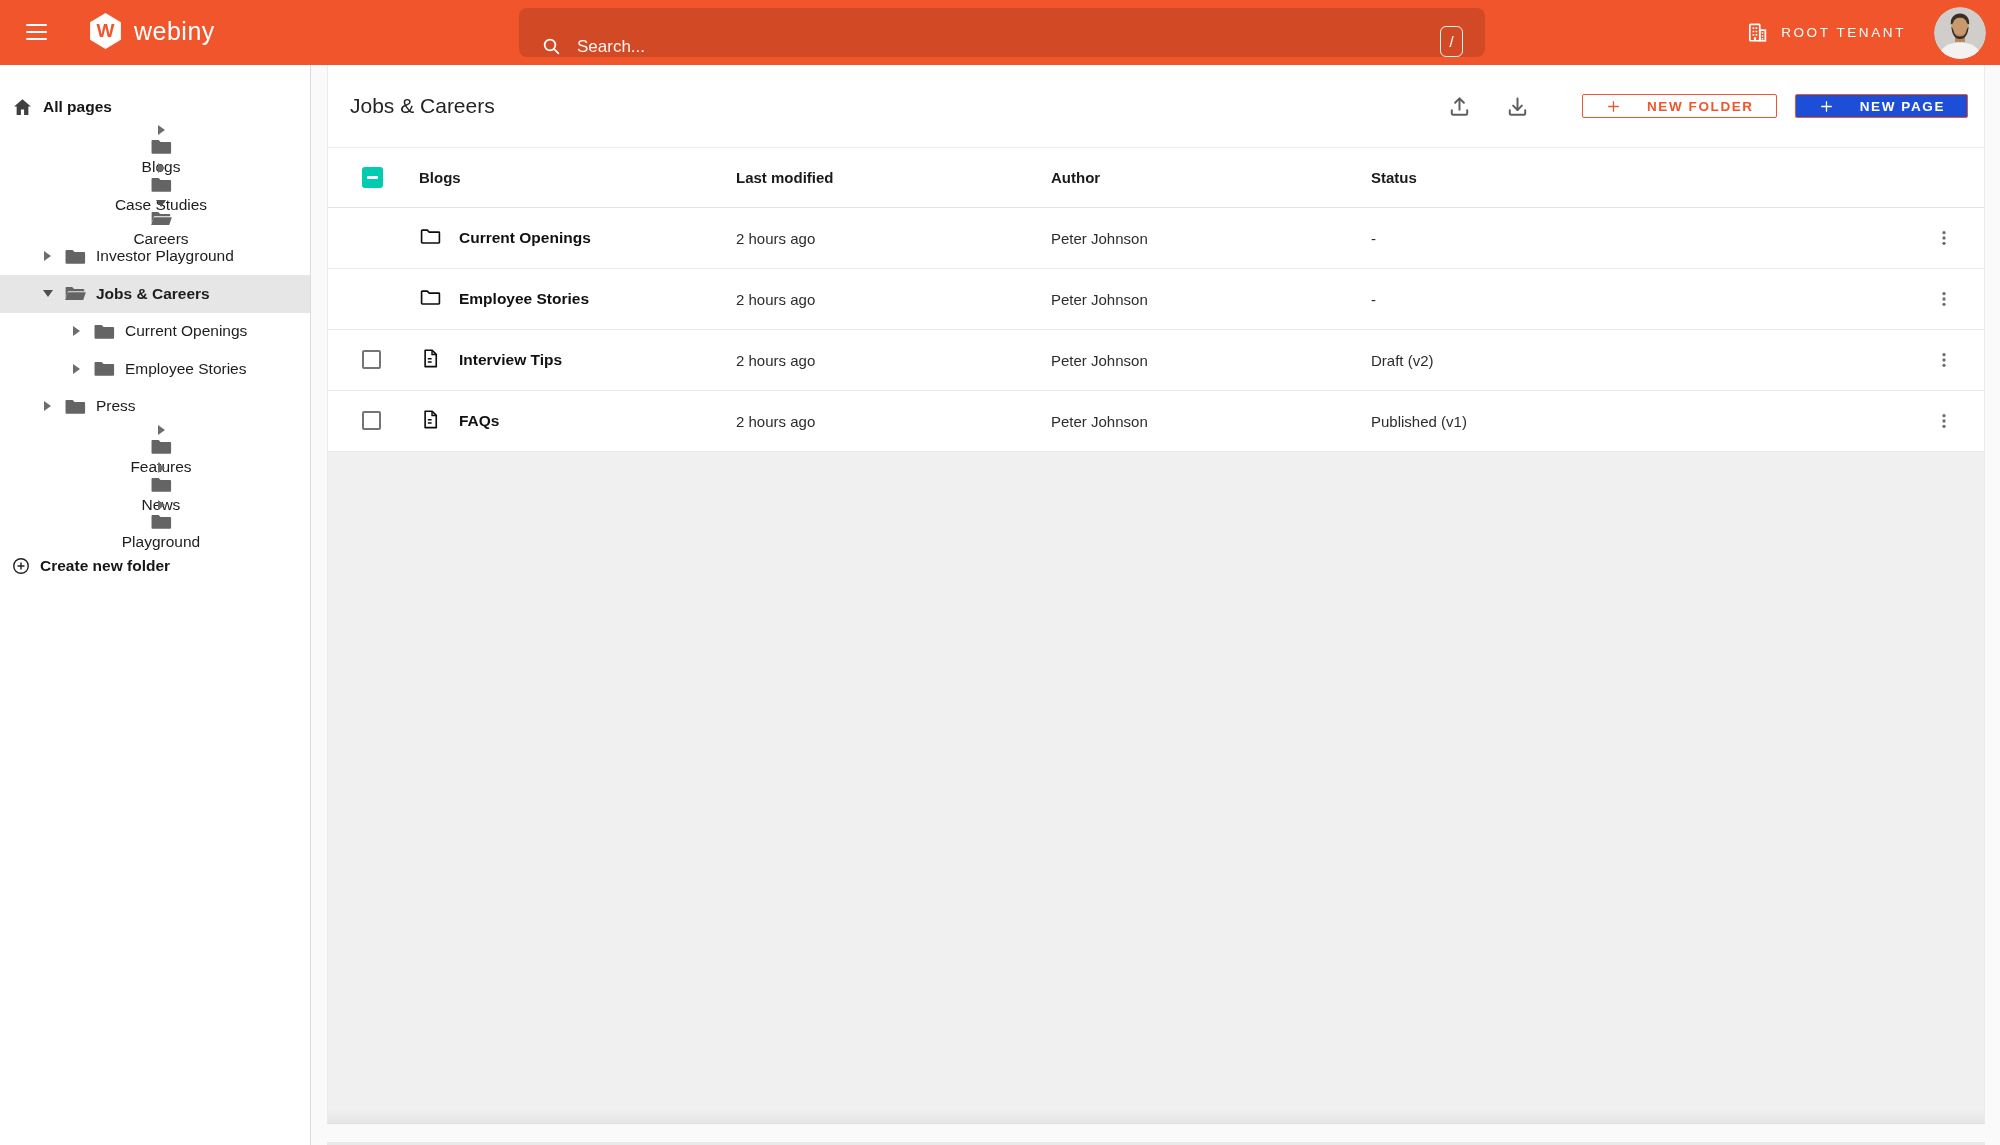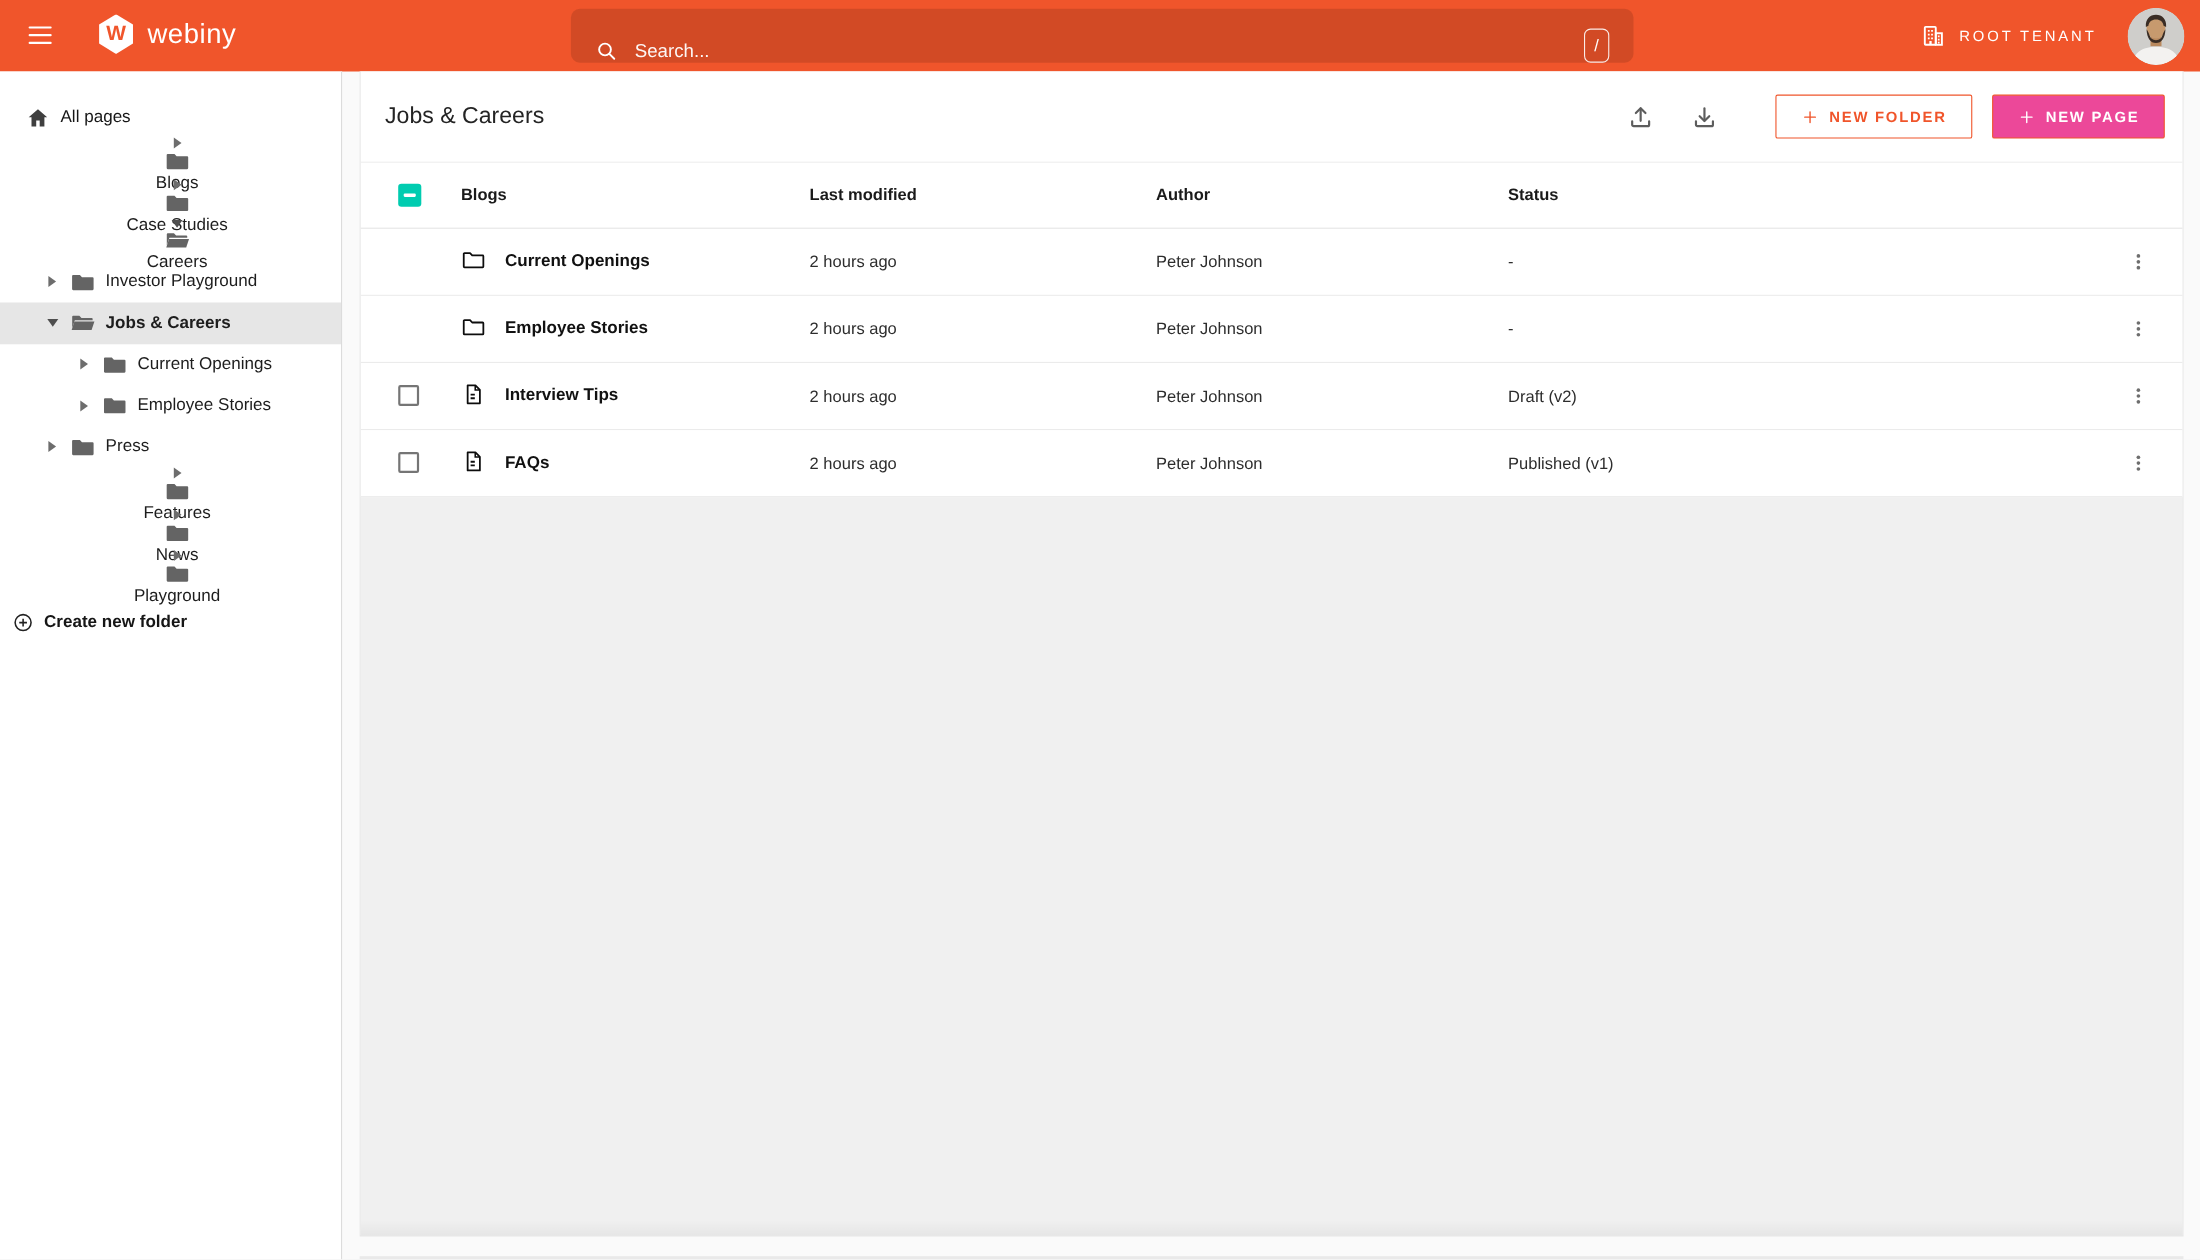--- a/index.html
+++ b/index.html
@@ -43,22 +43,22 @@
   .topbar-right { position:absolute; right:14px; top:0; height:65px; display:flex; align-items:center; gap:28px; }
   .tenant { display:flex; align-items:center; gap:12px; background:none; border:none; cursor:pointer; }
   .tenant-label { color:#fff; font-size:13.5px; letter-spacing:2.6px; font-weight:500; }
   .avatar { width:52px; height:52px; border-radius:50%; overflow:hidden; border:none; background:none; padding:0; cursor:pointer; }
 
   
   .sidebar {
     position:absolute; top:65px; left:0; bottom:0; width:311px;
     background:#fff; border-right:1px solid #dcdcdc; padding-top:24px;
   }
-  .nav-home { height:36px; display:flex; align-items:center; gap:10px; padding-left:24px;
-    font-weight:normal; font-size:15.5px; color:#161616; cursor:pointer; }
+  .nav-home { height:36px; display:flex; align-items:center; gap:10px; padding-left:12px;
+    font-weight:bold; font-size:15.5px; color:#161616; cursor:pointer; }
   .tree-row { height:37.5px; display:flex; align-items:center; font-size:15.5px; color:#1d1d1d; cursor:pointer; }
   .tree-row.lv1 { padding-left:12px;flex-direction:column; }
   .tree-row.lv2 { padding-left:41px; }
   .tree-row.lv3 { padding-left:70px; }
   .tree-row.selected { background:#e6e6e6; font-weight:bold; }
   .tw { width:13px; display:flex; justify-content:center; }
   .arr-r { width:0; height:0; border-top:5.5px solid transparent; border-bottom:5.5px solid transparent; border-left:7px solid #6d6d6d; }
   .arr-d { width:0; height:0; border-left:5.5px solid transparent; border-right:5.5px solid transparent; border-top:7px solid #4e4e4e; }
   .fico { width:23px; height:23px; margin:0 9px 0 10px; color:#646464; flex:0 0 auto; }
   .create-folder { margin-top:9px; height:38px; display:flex; align-items:center; gap:9px; padding-left:11px;
@@ -73,25 +73,25 @@
   .content::after { content:""; position:absolute; left:0; right:0; bottom:0; height:14px;
     background:linear-gradient(to bottom, rgba(0,0,0,0), rgba(0,0,0,.045)); }
   .page-header {
     height:83px; background:#fff; border-bottom:1px solid #ececec;
     display:flex; align-items:center; padding:0 16px 0 22px;
   }
   .page-title { font-size:21px; font-weight:400; color:#242424; margin-right:auto; }
   .icon-btn { width:36px; height:36px; background:none; border:none; cursor:pointer; color:#5d5d5d;
     display:flex; align-items:center; justify-content:center; }
   .icon-btn + .icon-btn { margin-left:22px; }
-  .btn { height:40px; display:flex; align-items:center; gap:9px; padding:0 22px; border-radius:2px;
+  .btn { height:24px; display:flex; align-items:center; gap:25px; padding:0 22px; border-radius:2px;
     font-family:inherit; font-size:13.5px; font-weight:bold; letter-spacing:1.6px; cursor:pointer; }
   .btn svg { flex:0 0 auto; }
   .btn-outline { margin-left:46px; background:#fff; border:1px solid #f0552b; color:#f0552b; }
-  .btn-filled { margin-left:18px; background:#ec4899; border:1px solid #f0552b; color:#fff; }
+  .btn-filled { margin-left:18px; background:#1d4ed8; border:1px solid #f0552b; color:#fff; }
 
   
   .trow {
     display:grid; grid-template-columns:57px 40px 277px 315px 320px 1fr 48px;
     align-items:center; padding-left:34px; padding-right:16px; background:#fff;
   }
   .thead { height:60px; border-bottom:1px solid #e2e2e2; font-size:15px; font-weight:bold; color:#1a1a1a; }
   .thead .th-name { grid-column:2 / 4; }
   .tbody-row { height:61px; border-bottom:1px solid #ebebeb; font-size:15px; color:#2d2d2d; }
   .cell-name { font-size:15.5px; font-weight:bold; color:#111; }

